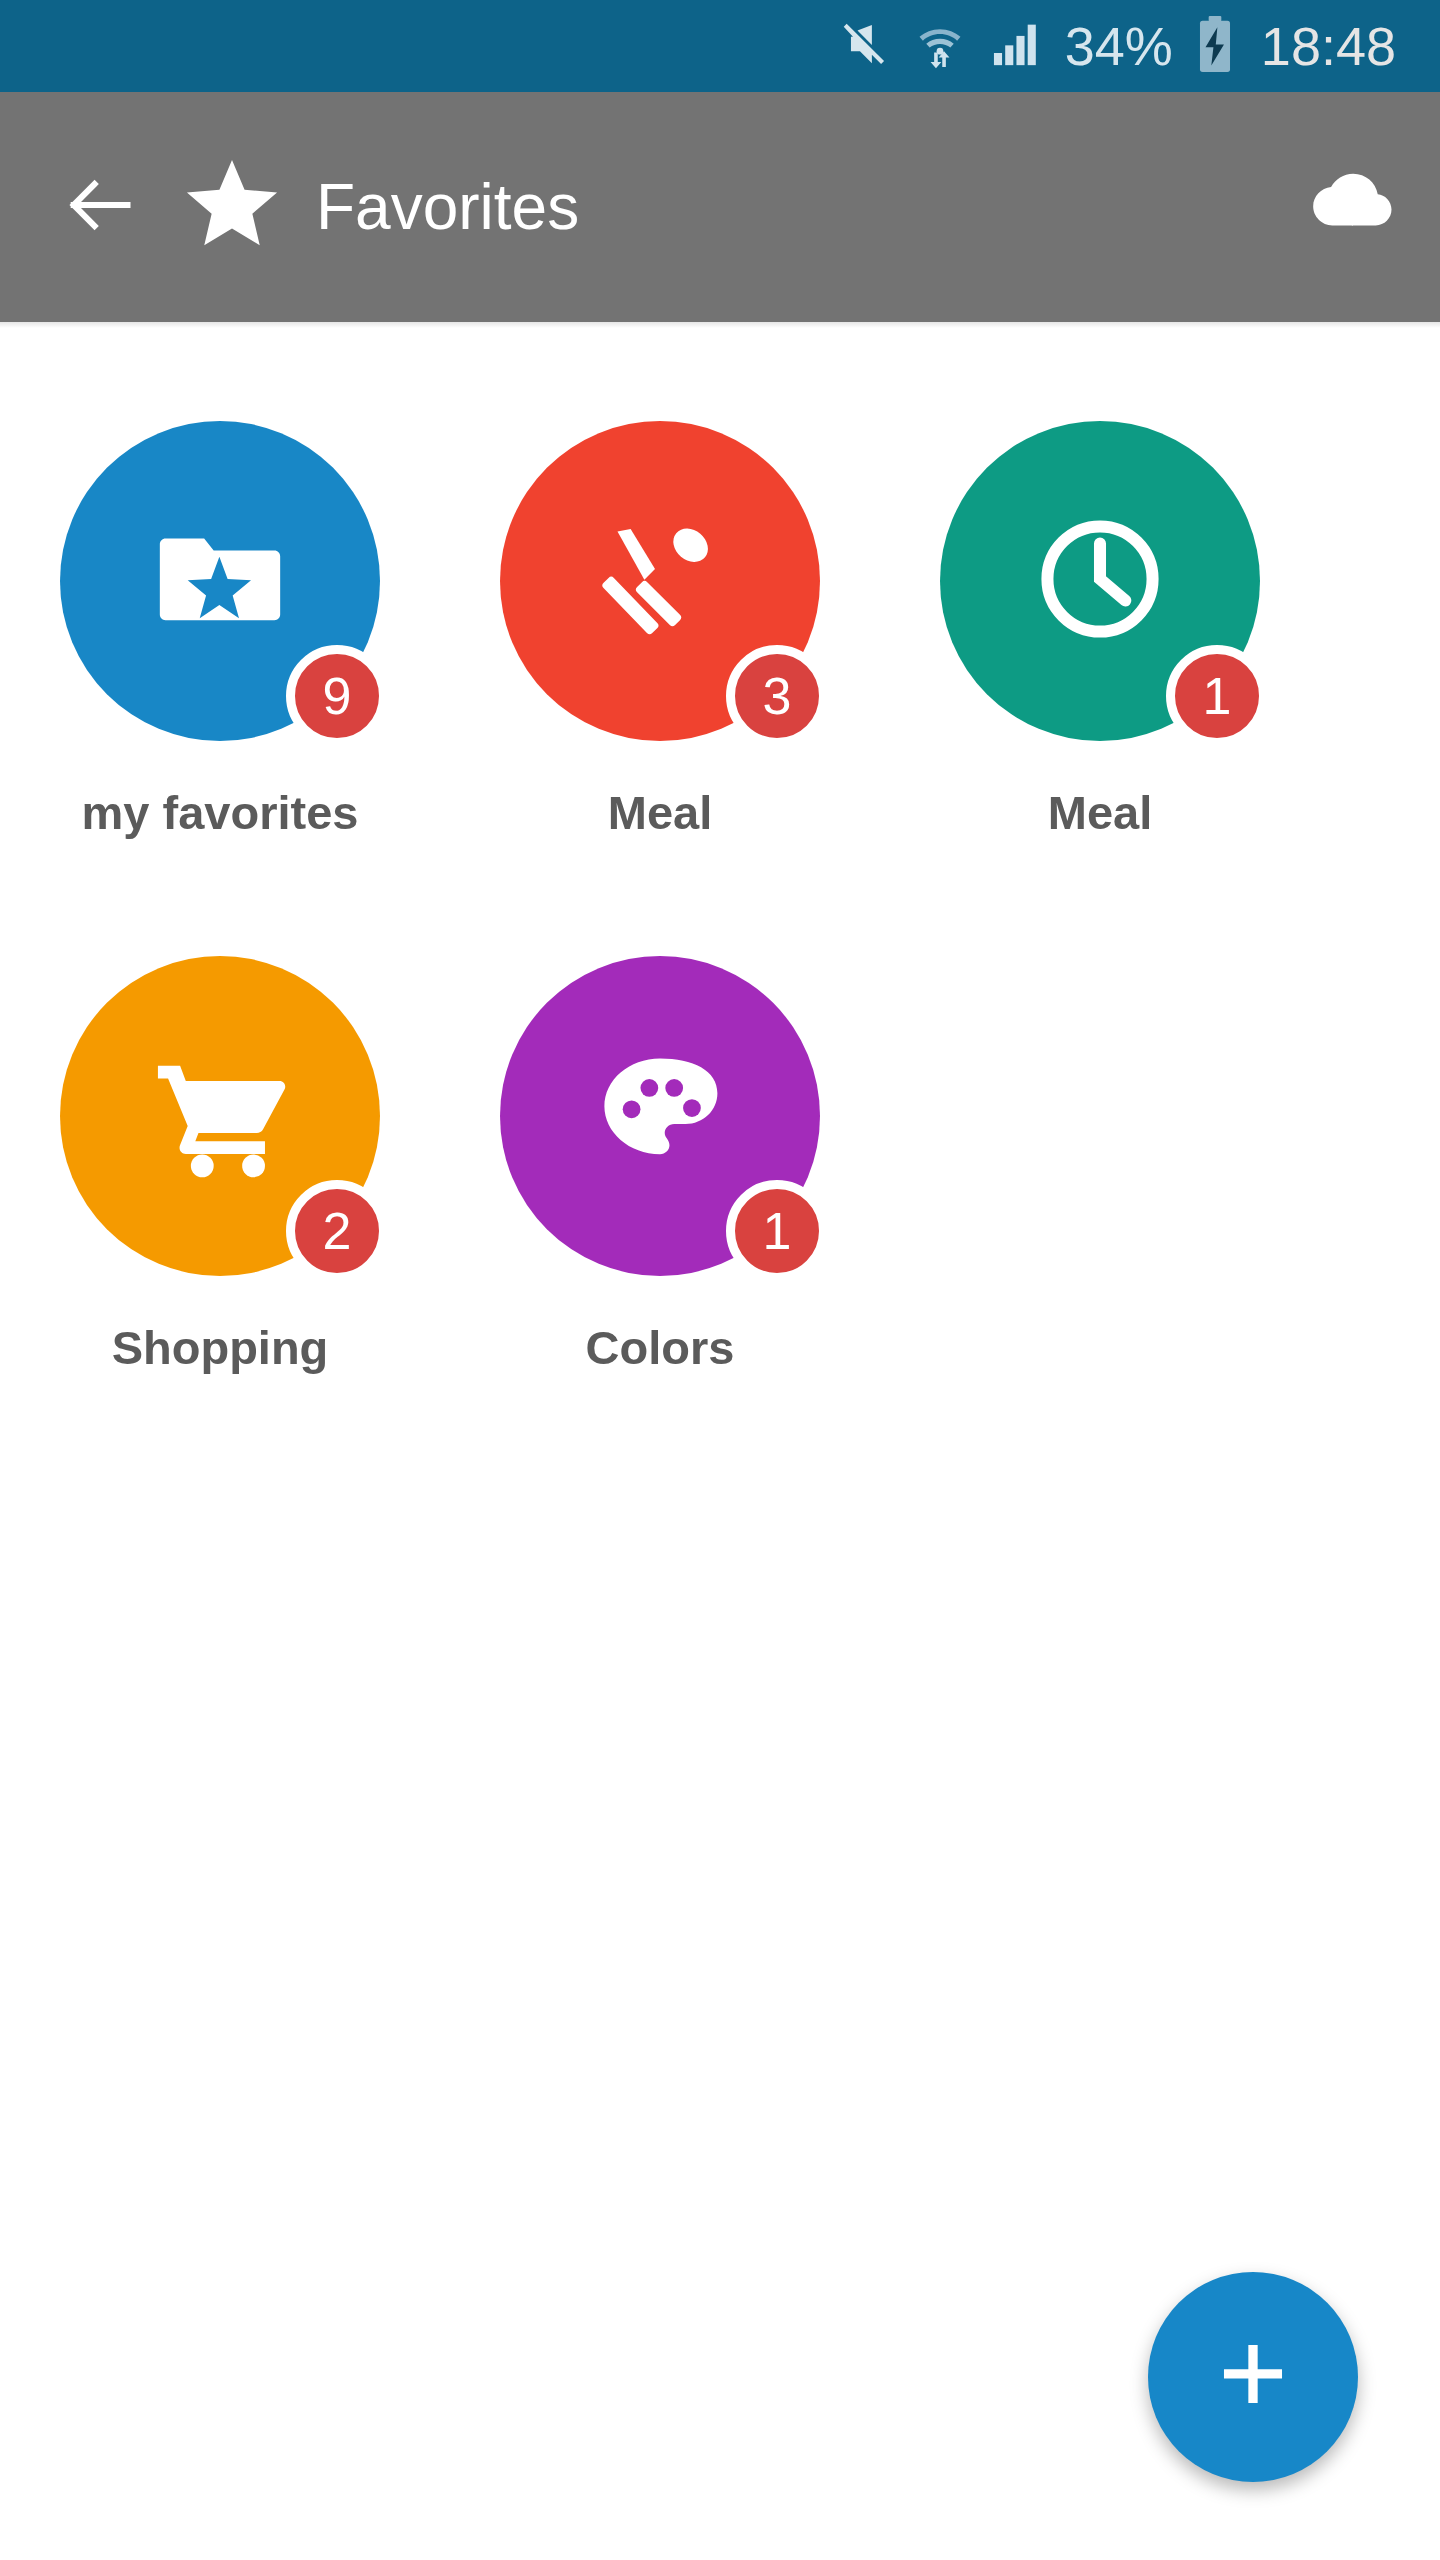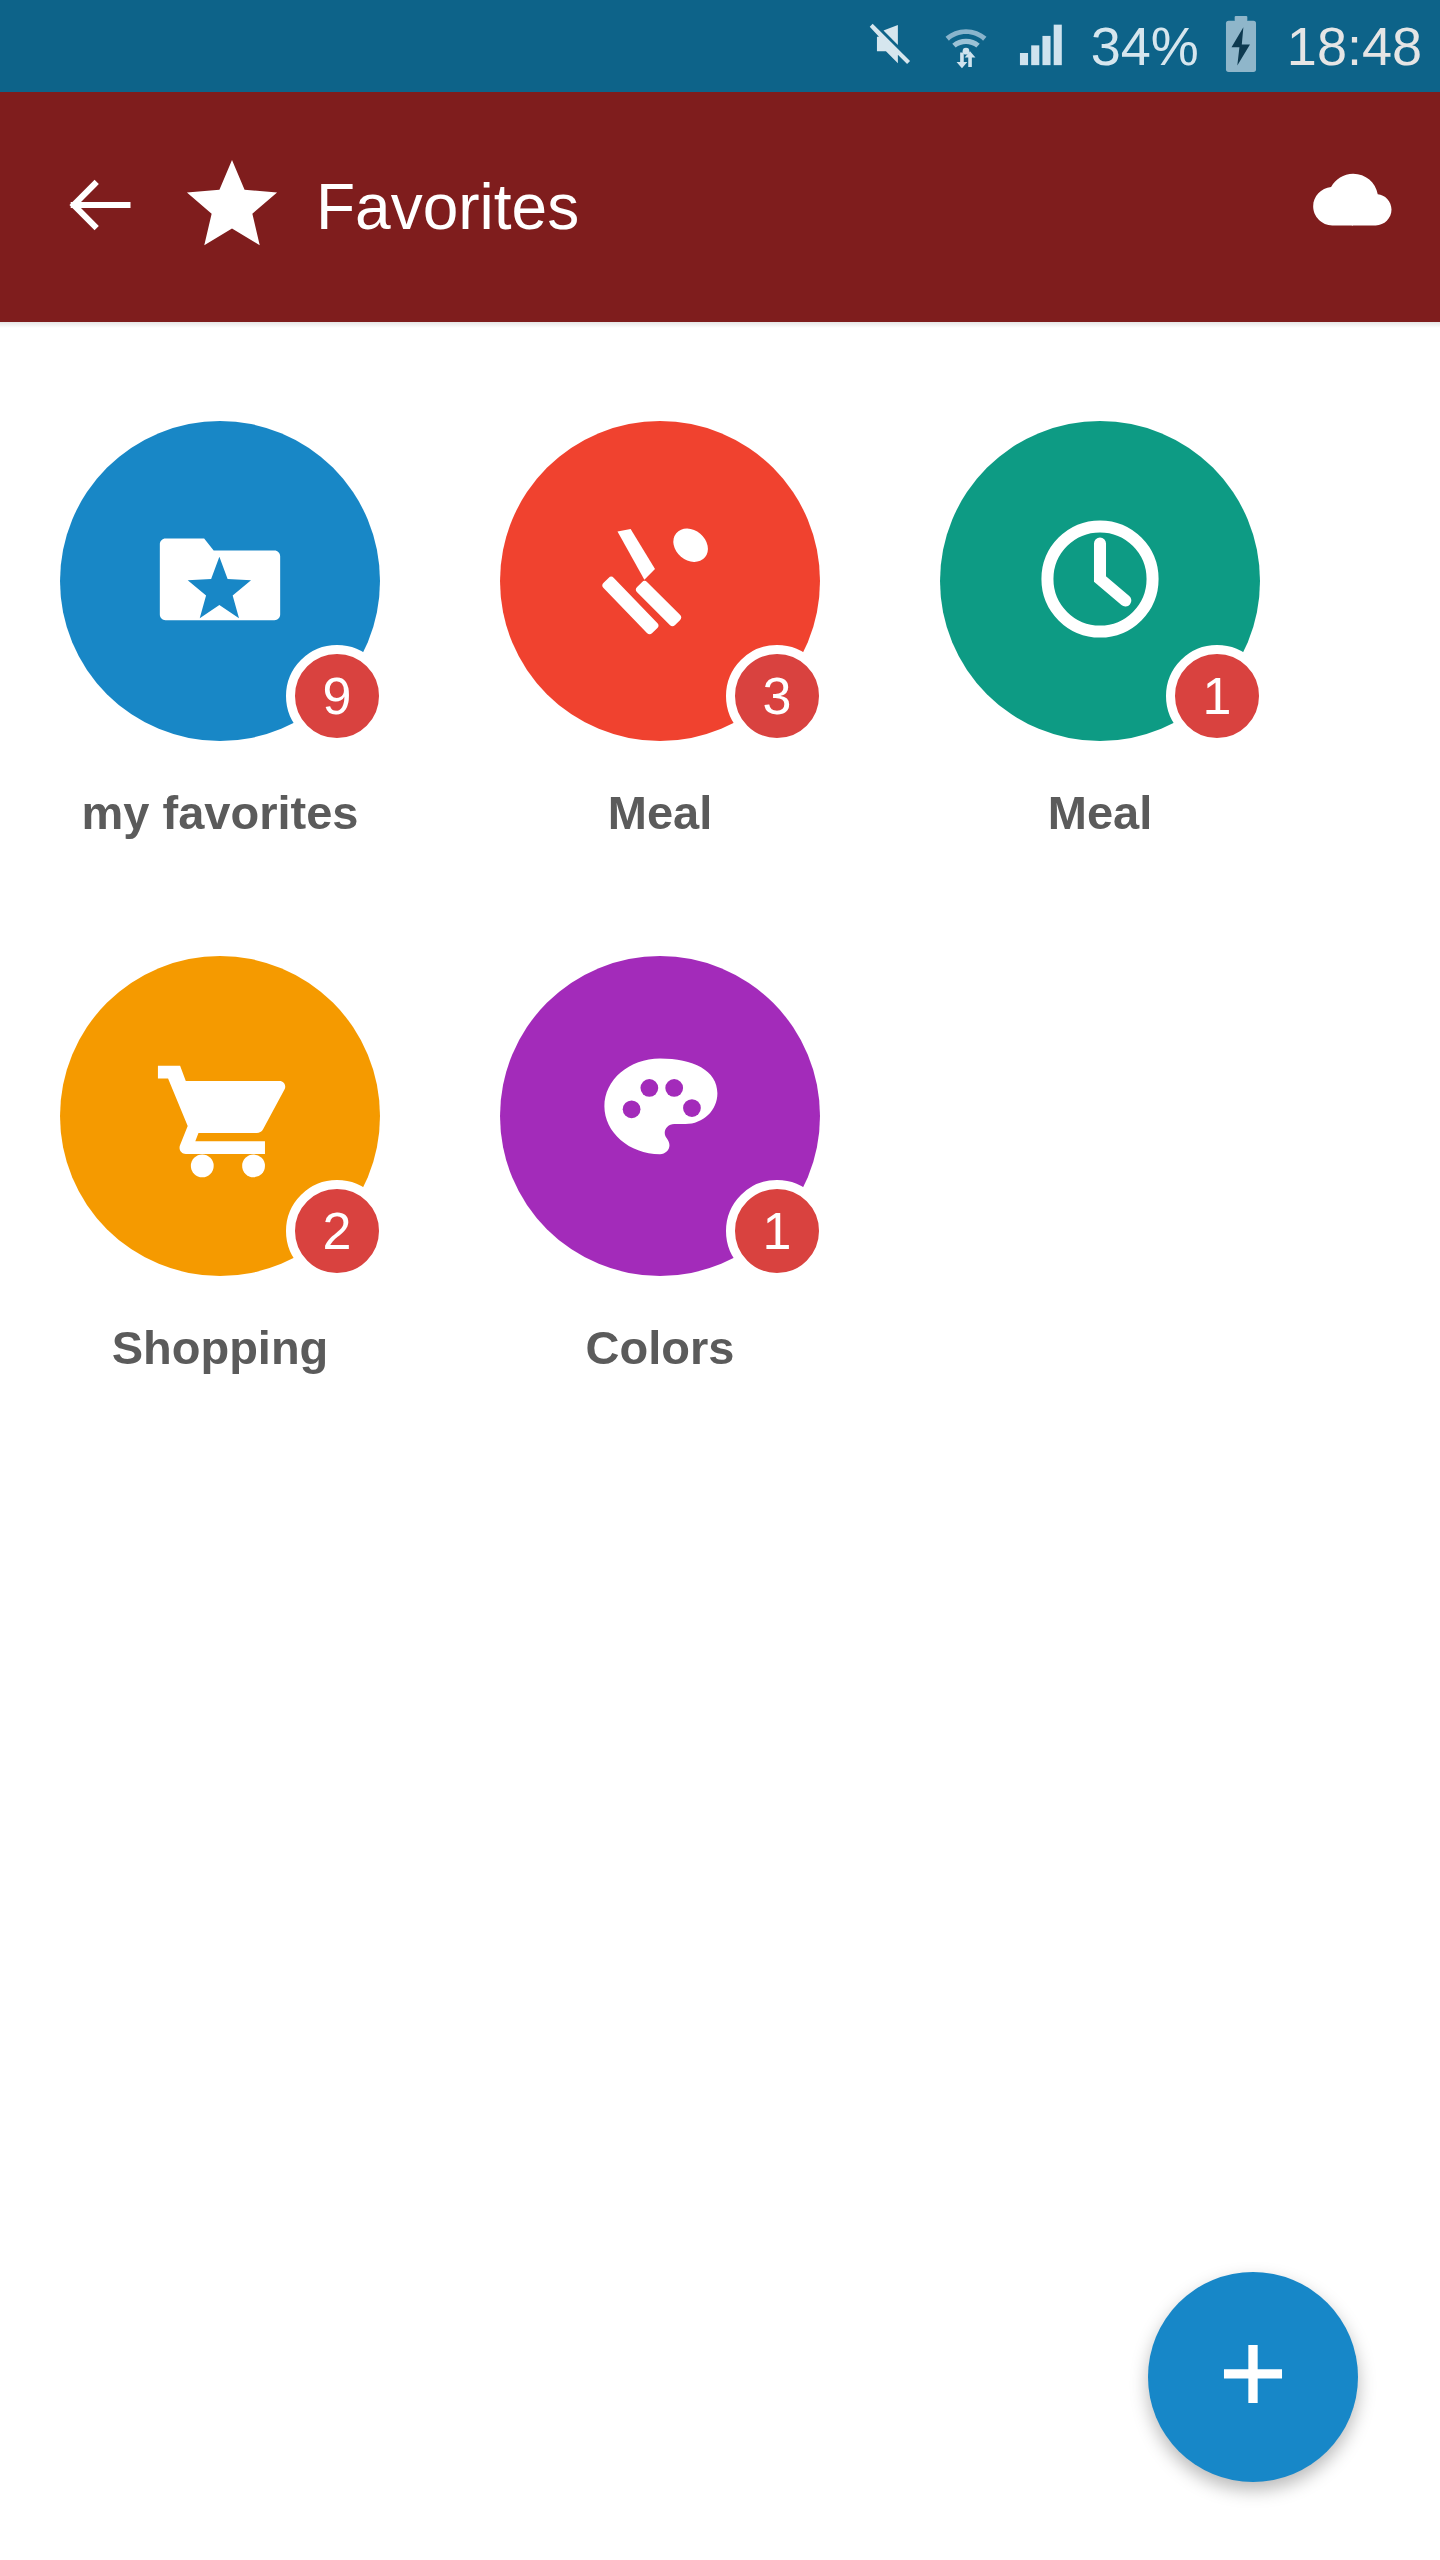--- a/index.html
+++ b/index.html
@@ -9,37 +9,37 @@
     font-family:"Liberation Sans", sans-serif;
     overflow:hidden;
     position:relative;
   }
 
   
   .statusbar{
     position:absolute;left:0;top:0;width:1440px;height:92px;
     background:#0d6389;
     display:flex;align-items:center;justify-content:flex-end;
-    box-sizing:border-box;padding-right:18px;
+    box-sizing:border-box;padding-right:44px;
   }
   .sb-icons{display:flex;align-items:center;gap:22px;}
   .sb-text{
     color:#d6e6ee;font-size:54px;font-weight:400;letter-spacing:0px;
     line-height:1;white-space:nowrap;
   }
   .sb-clock{
     color:#e5e5e5;font-size:54px;font-weight:400;line-height:1;
     margin-left:26px;white-space:nowrap;
   }
   .sb-ico{display:block;}
 
   
   .appbar{
     position:absolute;left:0;top:92px;width:1440px;height:230px;
-    background:#7f1d1d;
+    background:#737373;
     display:flex;align-items:center;
     box-sizing:border-box;padding:0 36px 0 56px;
   }
   .appbar-left{display:flex;align-items:center;flex:1;min-width:0;}
   .back-btn{width:86px;height:86px;display:flex;align-items:center;justify-content:center;flex:0 0 auto;}
   .title-star{margin-left:38px;display:flex;align-items:center;flex:0 0 auto;}
   .appbar-title{
     color:#ffffff;font-size:64px;font-weight:400;margin-left:32px;
     white-space:nowrap;line-height:1;
   }

